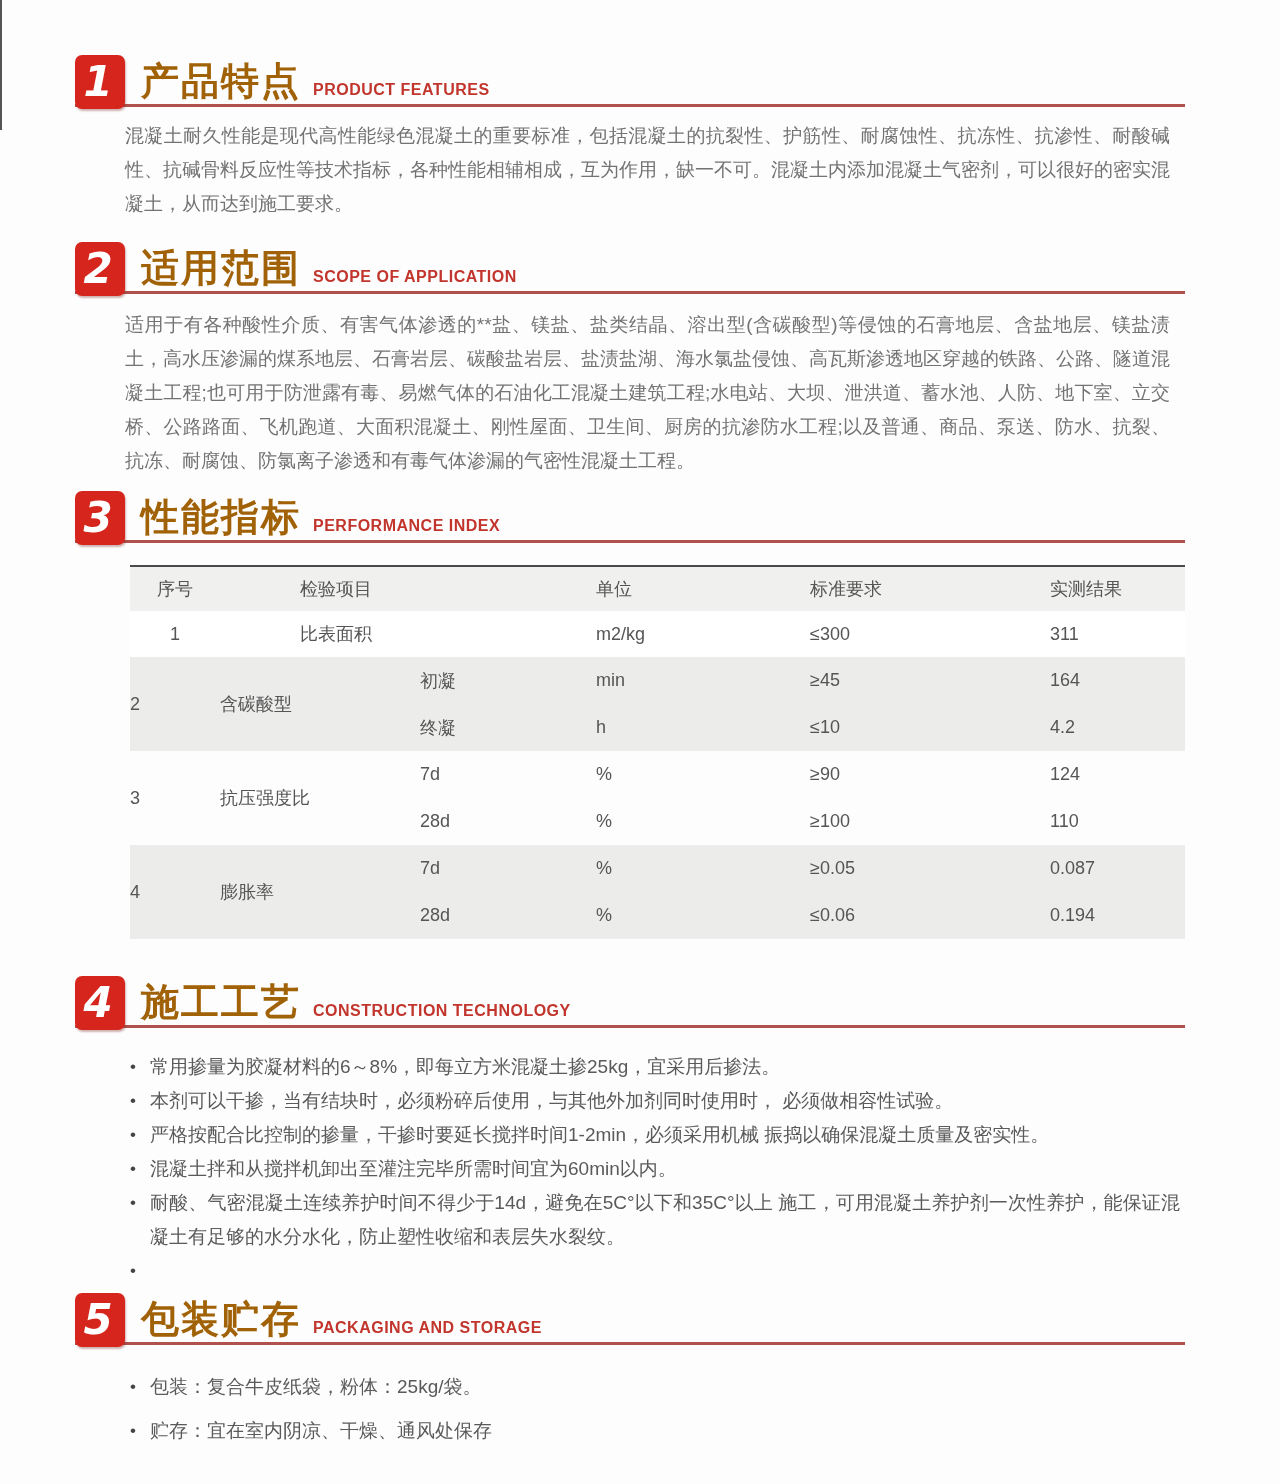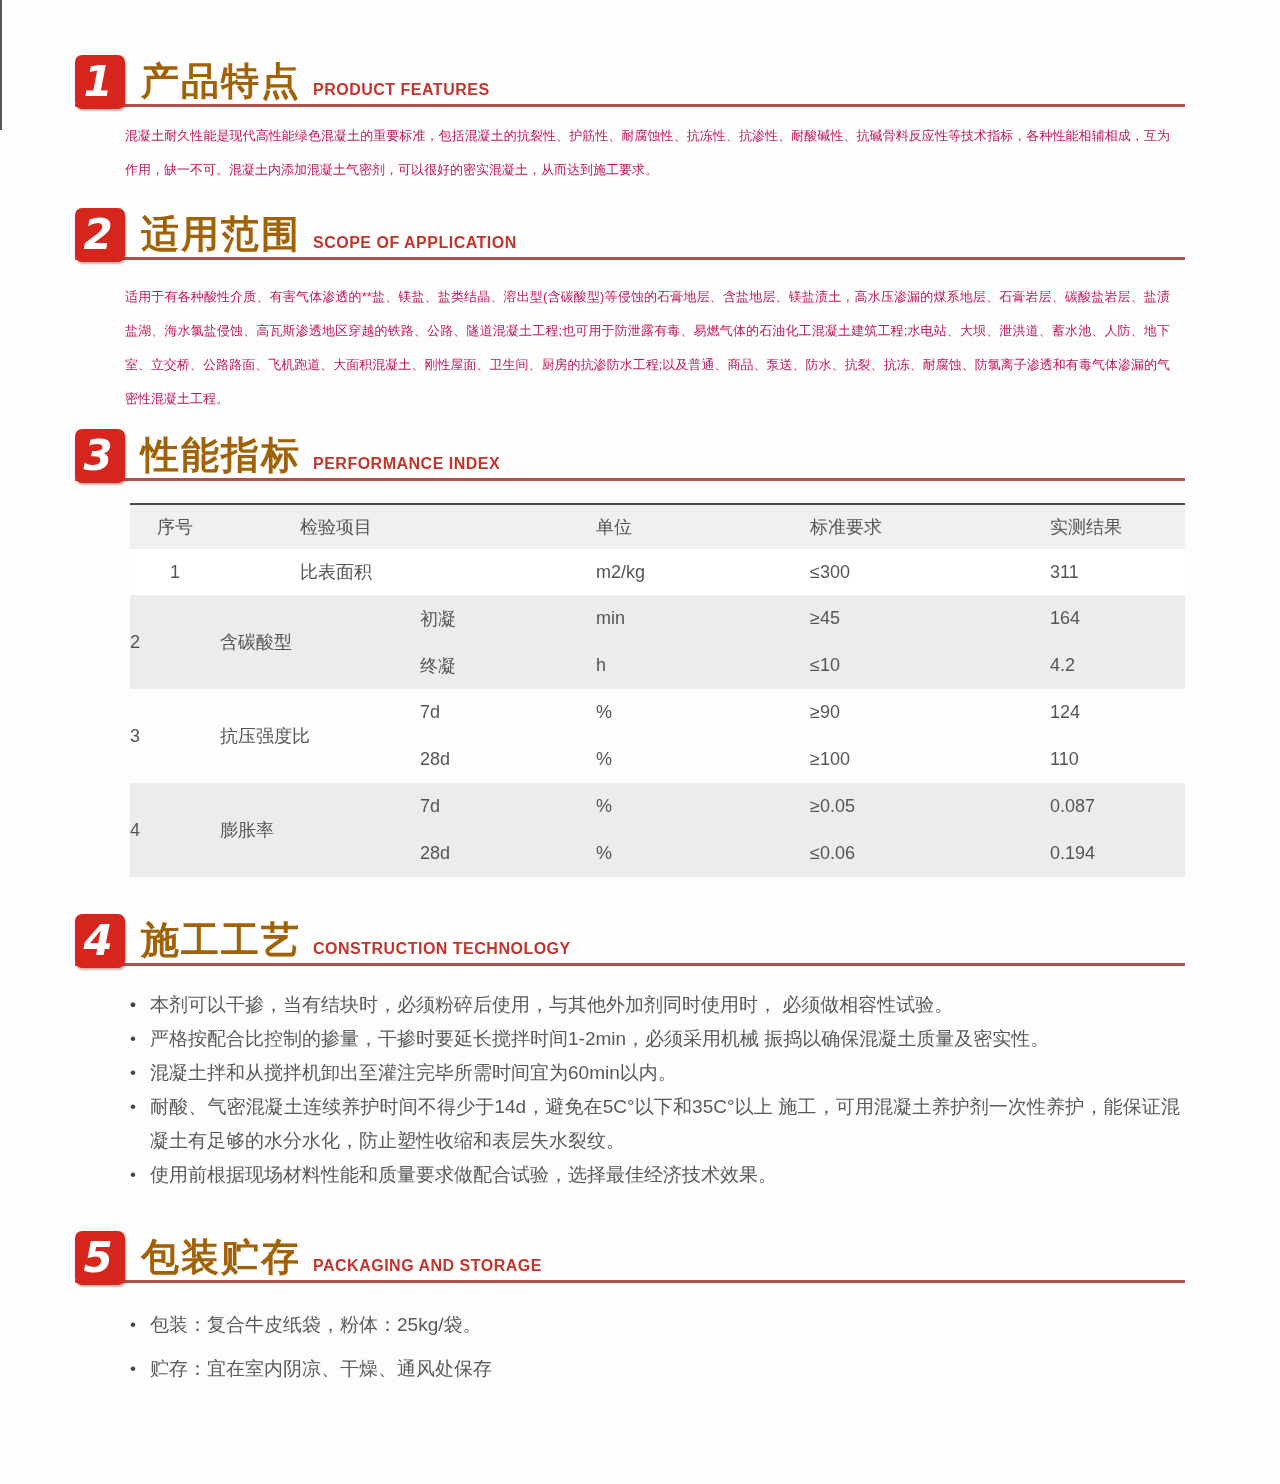--- a/index.html
+++ b/index.html
@@ -42,24 +42,24 @@
   }
   .title-en{
     font-size:16px;font-weight:bold;color:#c2352d;
     letter-spacing:.5px;line-height:1;
     margin:0 0 6px 12px;
   }
 
   
   .para{
     margin:12px 110px 0 125px;
-    font-size:13px;line-height:34px;
-    text-align:justify;color:#be185d;
-  }
-  .para.tight{margin-top:20px;}
+    font-size:19px;line-height:34px;
+    text-align:justify;color:#737373;
+  }
+  .para.tight{margin-top:14px;}
 
   
   .ptable{
     margin:22px 95px 0 130px;
     border-top:2px solid #4a4a4a;
     font-size:18px;color:#555555;
   }
   .trow{display:grid;grid-template-columns:90px 200px 176px 214px 240px 1fr;align-items:center;}
   .trow .c-no{text-align:center;}
   .trow .c-item{padding-left:80px;}
@@ -184,26 +184,26 @@
   </div>
 
   <div class="sec-header gap-s4">
     <div class="badge">
         <span>4</span>
       </div>
     <div class="title-zh">施工工艺</div>
     <div class="title-en">CONSTRUCTION TECHNOLOGY</div>
   </div>
   <ul class="bullets">
-    <li><span class="dot">•</span></li>
+    <li><span class="dot">•</span><span>常用掺量为胶凝材料的6～8%，即每立方米混凝土掺25kg，宜采用后掺法。</span></li>
     <li><span class="dot">•</span><span>本剂可以干掺，当有结块时，必须粉碎后使用，与其他外加剂同时使用时， 必须做相容性试验。</span></li>
     <li><span class="dot">•</span><span>严格按配合比控制的掺量，干掺时要延长搅拌时间1-2min，必须采用机械 振捣以确保混凝土质量及密实性。</span></li>
     <li><span class="dot">•</span><span>混凝土拌和从搅拌机卸出至灌注完毕所需时间宜为60min以内。</span></li>
     <li><span class="dot">•</span><span>耐酸、气密混凝土连续养护时间不得少于14d，避免在5C°以下和35C°以上 施工，可用混凝土养护剂一次性养护，能保证混凝土有足够的水分水化，防止塑性收缩和表层失水裂纹。</span></li>
-    <li><span class="dot">•</span><span>使用前根据现场材料性能和质量要求做配合试验，选择最佳经济技术效果。</span></li>
+    <li><span class="dot">•</span></li>
   </ul>
 
   <div class="sec-header gap-s5">
     <div class="badge">
         <span>5</span>
       </div>
     <div class="title-zh">包装贮存</div>
     <div class="title-en">PACKAGING AND STORAGE</div>
   </div>
   <ul class="bullets wide">

